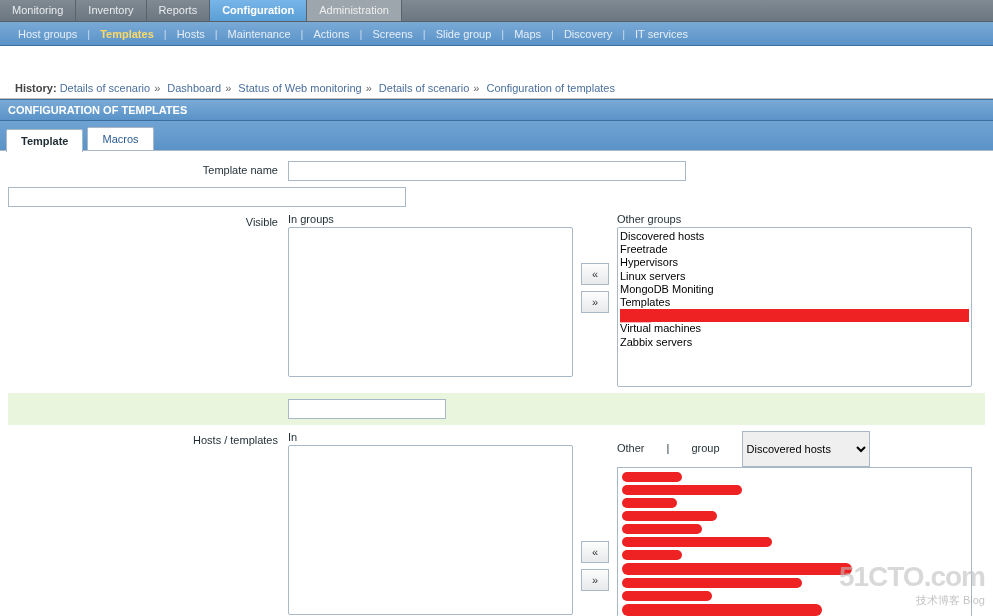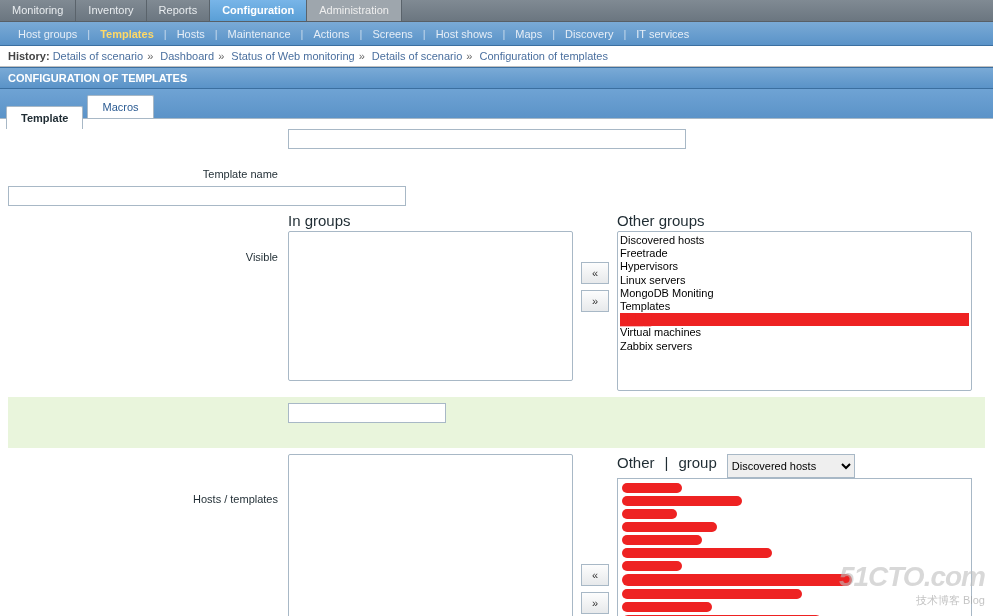--- a/index.html
+++ b/index.html
@@ -8,57 +8,57 @@
 .topnav { background: linear-gradient(#808a93, #6b7680); display: flex; height: 22px; border-bottom: 1px solid #585f66; }
 .topnav .tab { padding: 4px 12px; color: #e8ecef; cursor: pointer; font-size: 11px; border-right: 1px solid #5a636b; text-align: right; }
 .topnav .tab.active1 { background: linear-gradient(#78b5e8, #5a9fd6); color: #fff; font-weight: bold; }
 .topnav .tab.active2 { background: #9ea6ad; color: #eee; }
 
 .subnav { background: linear-gradient(#7aaad6, #5a93c8); display: flex; height: 24px; align-items: center; padding: 0 8px; border-bottom: 1px solid #3b6fa0; }
 .subnav .item { color: #e6eef7; padding: 0 10px; cursor: pointer; font-size: 11px; }
 .subnav .item.active { color: #ffd966; font-weight: bold; }
 .subnav .sep { color: #c8dbed; }
 
-.history { background: #fff; border-bottom: 1px solid #c0c0c0; padding: 4px 8px; font-size: 11px; color: #444; }
+.history { background: #fff; border-bottom: 1px solid #c0c0c0; padding: 4px 15px; font-size: 11px; color: #444; margin-top: 32px; }
 .history .lbl { font-weight: bold; }
 .history a { color: #4a6f9e; text-decoration: none; cursor: pointer; }
 .history .arrow { color: #666; padding: 0 4px; }
 
 .pagebar { background: linear-gradient(#7aaad6, #5a93c8); color: #fff; font-weight: bold; font-size: 11px; padding: 4px 8px; border: 1px solid #3b6fa0; border-left: none; border-right: none; }
 
 .tabstrip { background: linear-gradient(#6fa3d4, #5b93c8); display: flex; align-items: flex-end; padding: 6px 6px 0 6px; height: 30px; border-bottom: 1px solid #a8b8c6; }
 .formtab { background: #fff; border: 1px solid #a8b8c6; border-bottom: none; padding: 5px 14px; margin-right: 4px; font-size: 11px; cursor: pointer; color: #2b5b92; border-radius: 2px 2px 0 0; }
-.formtab.active { color: #1f2c33; font-weight: bold; position: relative; top: 11px; }
+.formtab.active { color: #1f2c33; font-weight: bold; position: relative; top: 2px; }
 
 .formbody { padding: 10px 8px; }
 .row { display: flex; align-items: flex-start; margin-bottom: 6px; }
-.row .label { width: 280px; text-align: right; padding-right: 10px; padding-top: 3px; font-size: 11px; color: #1f2c33; margin-top: 36px; }
+.row .label { width: 280px; text-align: right; padding-right: 10px; padding-top: 3px; font-size: 11px; color: #1f2c33; }
 .row .field { flex: 1; }
 input[type=text] { border: 1px solid #a8b8c6; height: 20px; padding: 1px 4px; font-size: 11px; font-family: inherit; }
 .wide { width: 398px; }
 .narrow { width: 158px; }
 
 .groupblock { display: flex; gap: 8px; align-items: flex-start; }
 .listcol { display: flex; flex-direction: column; }
-.listcol .cap { font-size: 15px; margin-bottom: 2px; }
+.listcol .cap { font-size: 11px; margin-bottom: 2px; }
 select.multi { width: 285px; height: 150px; border: 1px solid #a8b8c6; font-size: 11px; font-family: inherit; padding: 2px; background: #fff; overflow-y: scroll; }
 select.multi2 { width: 355px; height: 160px; }
 .btncol { display: flex; flex-direction: column; gap: 6px; justify-content: center; padding-top: 50px; }
 .btncol button { width: 28px; height: 22px; border: 1px solid #a8b8c6; background: linear-gradient(#fdfdfd, #e7e9eb); cursor: pointer; font-size: 11px; color: #333; }
 
 .newgroup-row { background: #e9f5dc; padding: 6px 0; }
-.hostsel { display: inline-flex; gap: 10px; }
-.hostsel select { border: 1px solid #a8b8c6; height: 24px; font-size: 11px; font-family: inherit; width: 128px; }
+.hostsel { display: inline-flex; align-items: center; gap: 22px; }
+.hostsel select { border: 1px solid #a8b8c6; height: 36px; font-size: 11px; font-family: inherit; width: 128px; }
 
 .redband { background: #ee2222; border-radius: 6px; }
 .other-hosts-box { width: 355px; height: 160px; border: 1px solid #a8b8c6; padding: 4px; overflow-y: scroll; position: relative; background: #fff; }
 .redstack { display: flex; flex-direction: column; gap: 3px; }
 
 .watermark { position: fixed; right: 8px; bottom: 8px; text-align: right; color: #8f8f8f; opacity: 0.6; pointer-events: none; }
-.watermark .big { font-family: Arial; font-size: 28px; font-style: italic; font-weight: bold; letter-spacing: -1px; color: #bfbfbf; }
+.watermark .big { font-family: Arial; font-size: 28px; font-weight: bold; letter-spacing: -1px; color: #bfbfbf; }
 .watermark .sm { font-size: 11px; color: #9c9c9c; }
 </style>
 </head>
 <body>
 
 <div class="topnav">
   <div class="tab">Monitoring</div>
   <div class="tab">Inventory</div>
   <div class="tab">Reports</div>
   <div class="tab active1">Configuration</div>
@@ -71,21 +71,21 @@
   <span class="item active">Templates</span>
     <span class="sep">|</span>
   <span class="item">Hosts</span>
     <span class="sep">|</span>
   <span class="item">Maintenance</span>
     <span class="sep">|</span>
   <span class="item">Actions</span>
     <span class="sep">|</span>
   <span class="item">Screens</span>
     <span class="sep">|</span>
-  <span class="item">Host shows</span>
+  <span class="item">Slide group</span>
     <span class="sep">|</span>
   <span class="item">Maps</span>
     <span class="sep">|</span>
   <span class="item">Discovery</span>
     <span class="sep">|</span>
   <span class="item">IT services</span>
 </div>
 
 <div class="history">
   <span class="lbl">History:</span>
@@ -149,20 +149,21 @@
     <div class="field">
       <input type="text" class="narrow" value="" style="">
     </div>
   </div>
 
   <div class="row">
     <div class="label">Hosts / templates</div>
     <div class="field">
       <div class="groupblock">
         <div class="listcol">
+          <div class="cap">In</div>
           <select multiple="" class="multi" style="height:170px"></select>
         </div>
         <div class="btncol" style="padding-top:110px">
           <button>«</button>
           <button>»</button>
         </div>
         <div class="listcol">
           <div class="hostsel">
             <span class="cap">Other</span>
             <span class="cap">|</span>

